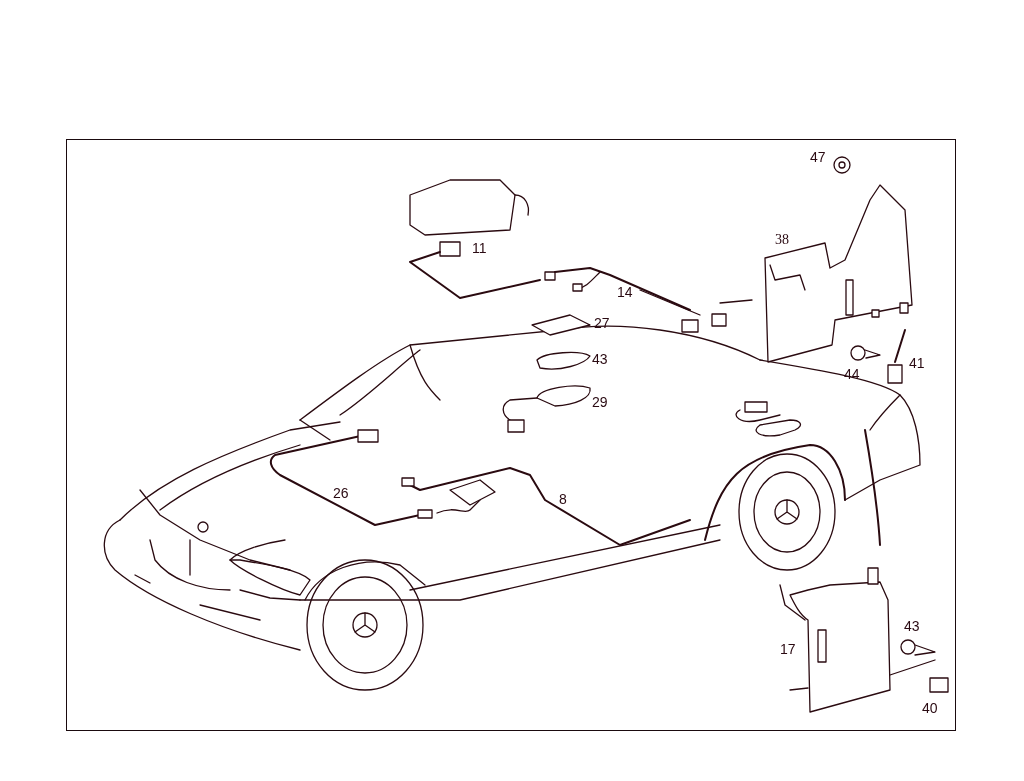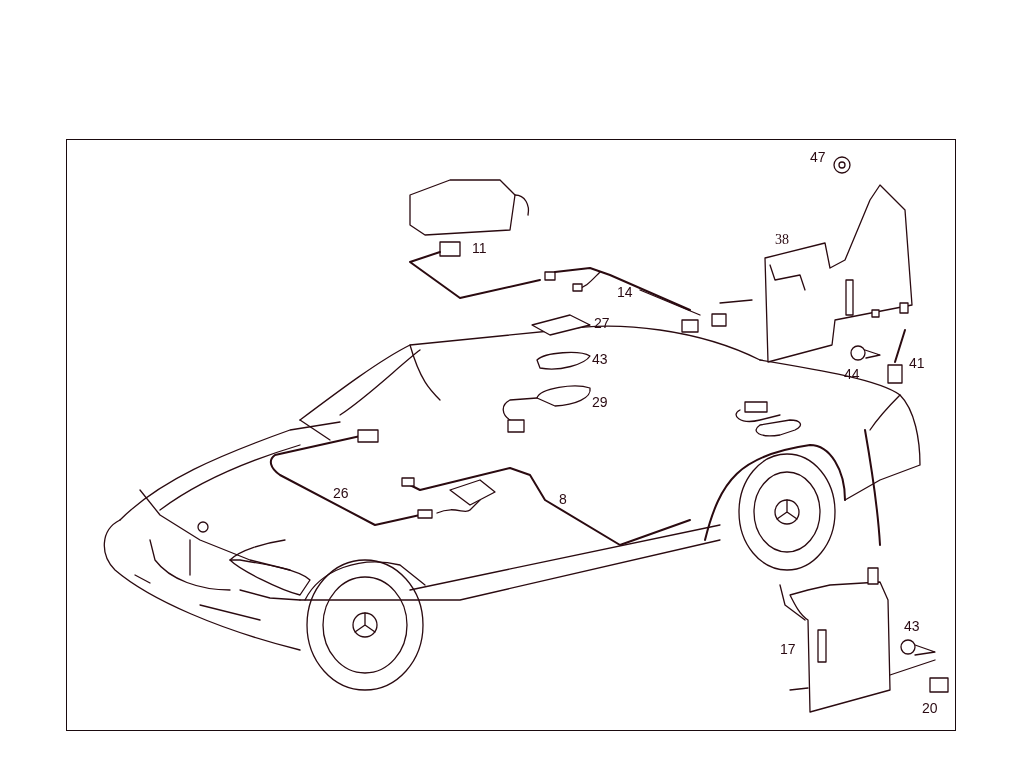--- a/index.html
+++ b/index.html
@@ -123,21 +123,21 @@
     <circle class="part" cx="908" cy="647" r="7"></circle>
     <path class="stroke" d="M915,645 L935,652 L915,655"></path>
     <rect class="part" x="930" y="678" width="18" height="14"></rect>
   </g>
 </svg>
 
 <span class="lbl" style="left:559px;top:492px;">8</span>
 <span class="lbl" style="left:464px;top:241px;margin-left:8px;">11</span>
 <span class="lbl" style="left:617px;top:274px;margin-top:11px;">14</span>
 <span class="lbl" style="left:780px;top:642px;">17</span>
-<span class="lbl" style="left:922px;top:701px;">20</span>
+<span class="lbl" style="left:922px;top:701px;">40</span>
 <span class="lbl" style="left:904px;top:619px;">43</span>
 <span class="lbl" style="left:333px;top:486px;">26</span>
 <span class="lbl" style="left:592px;top:384px;margin-top:11px;">29</span>
 <span class="lbl" style="left:592px;top:352px;">43</span>
 <span class="lbl" style="left:594px;top:316px;">27</span>
 <span class="lbl" style="left:775px;top:233px;font-family:Liberation Serif, serif;">38</span>
 <span class="lbl" style="left:909px;top:356px;">41</span>
 <span class="lbl" style="left:844px;top:367px;">44</span>
 <span class="lbl" style="left:810px;top:150px;">47</span>
 

